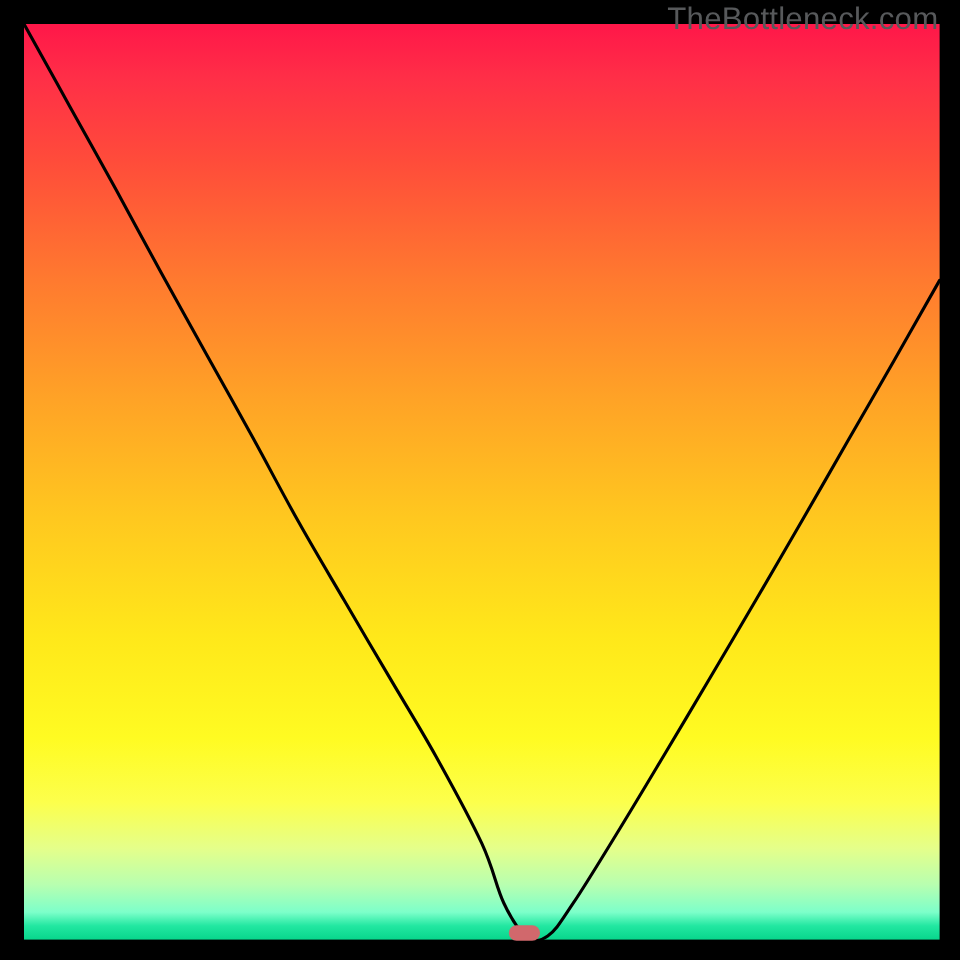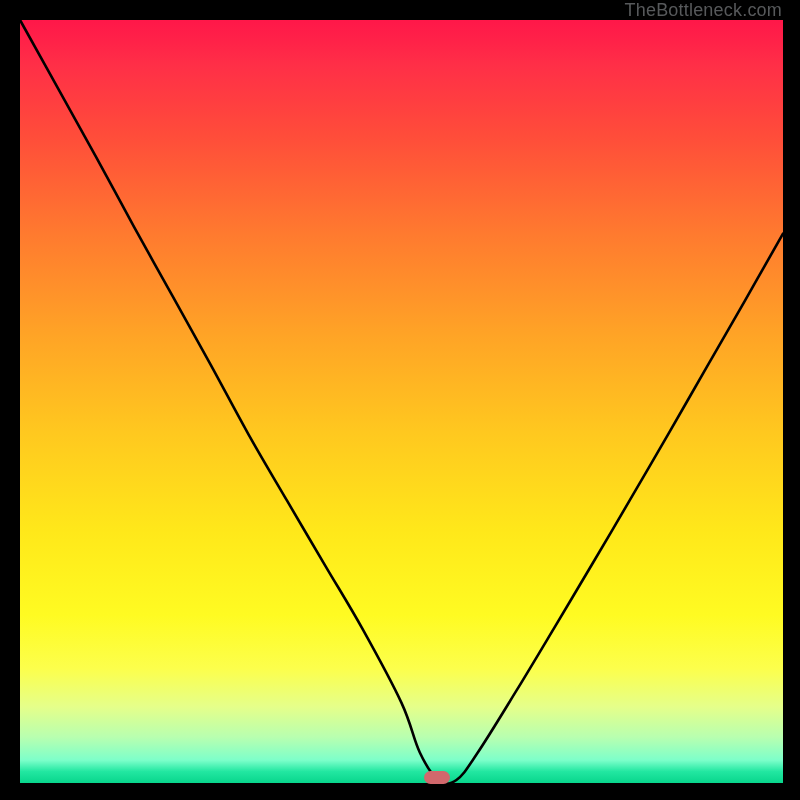--- a/index.html
+++ b/index.html
@@ -31,21 +31,21 @@
       #7dffca 97%,
       #22e7a1 98.5%,
       #08d68c 100%
     );
   }
   .watermark {
     position: absolute;
     top: 0px;
     right: 18px;
     font-family: Arial, Helvetica, sans-serif;
-    font-size: 18px;
+    font-size: 26px;
     color: #57595b;
     letter-spacing: 0.2px;
     font-weight: 500;
   }
   svg.curve {
     position: absolute;
     left: 20px;
     top: 20px;
     width: 763px;
     height: 763px;

